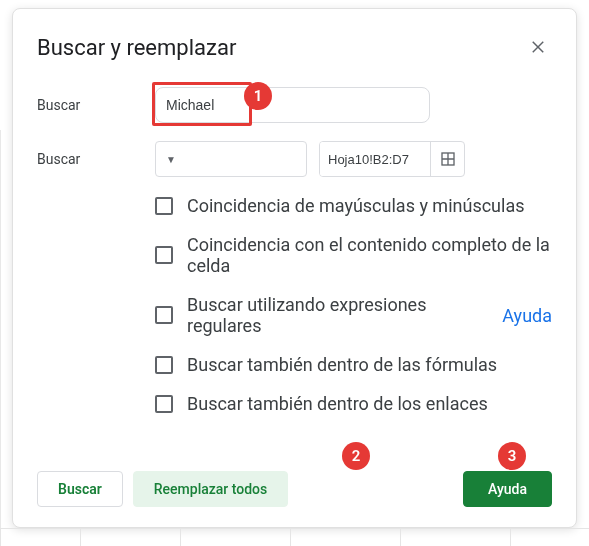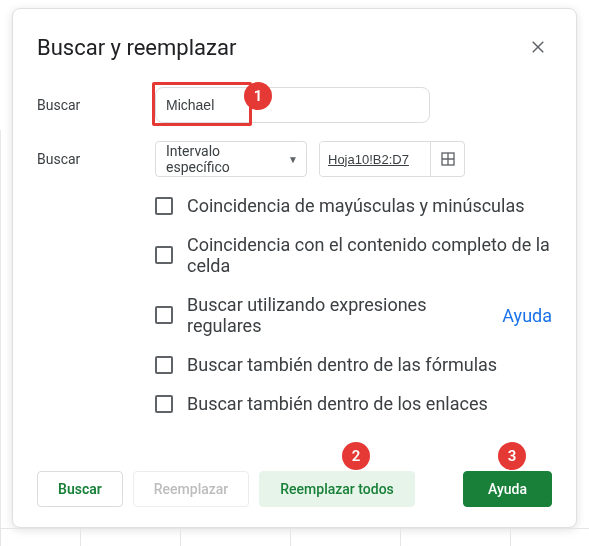--- a/index.html
+++ b/index.html
@@ -102,21 +102,20 @@
     border-radius: 4px;
     overflow: hidden;
   }
   .range-input {
     border: none;
     outline: none;
     padding: 0 8px;
     width: 110px;
     font-size: 13px;
     color: #3c4043;
-    text-decoration: underline;
   }
   .range-picker {
     width: 34px;
     border-left: 1px solid #dadce0;
     display: flex;
     align-items: center;
     justify-content: center;
     cursor: pointer;
     color: #5f6368;
   }
@@ -231,21 +230,20 @@
     <div class="search-input-wrap">
       <input class="text-input wide" value="Michael" style="">
       <div class="search-highlight"></div>
     </div>
   </div>
 
 
   <div class="form-row">
     <div class="form-label">Buscar</div>
     <div class="dropdown">
-      <span>Intervalo específico</span>
       <span class="arrow">▼</span>
     </div>
     <div class="range-group">
       <input class="range-input" value="Hoja10!B2:D7" style="">
       <div class="range-picker">
         <svg viewBox="0 0 24 24" fill="none" stroke="currentColor" stroke-width="2">
             <rect x="3" y="3" width="18" height="18"></rect>
             <line x1="3" y1="12" x2="21" y2="12"></line>
             <line x1="12" y1="3" x2="12" y2="21"></line>
           </svg>
@@ -272,21 +270,20 @@
       <span>Buscar también dentro de las fórmulas</span>
     </div>
     <div class="check-row">
       <div class="checkbox"></div>
       <span>Buscar también dentro de los enlaces</span>
     </div>
   </div>
 
   <div class="button-row">
     <div class="btn btn-search">Buscar</div>
-    <div class="btn btn-replace">Reemplazar</div>
     <div class="btn btn-replace-all">Reemplazar todos</div>
     <div class="btn btn-done">Ayuda</div>
   </div>
 
 </div>
 
 <div class="badge badge-1">1</div>
 <div class="badge badge-2">2</div>
 <div class="badge badge-3">3</div>
 

